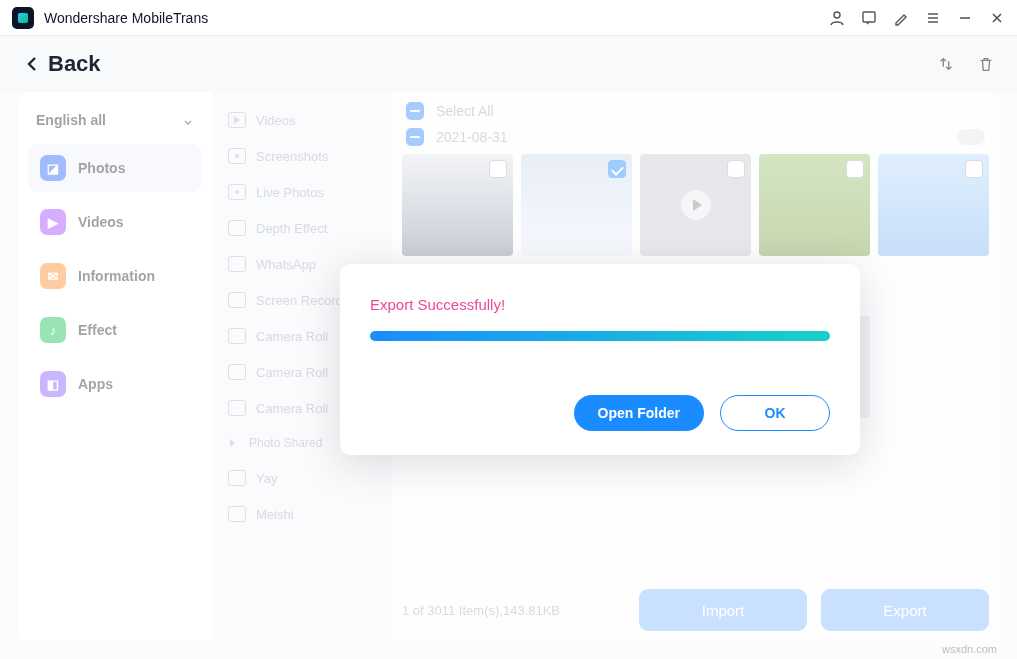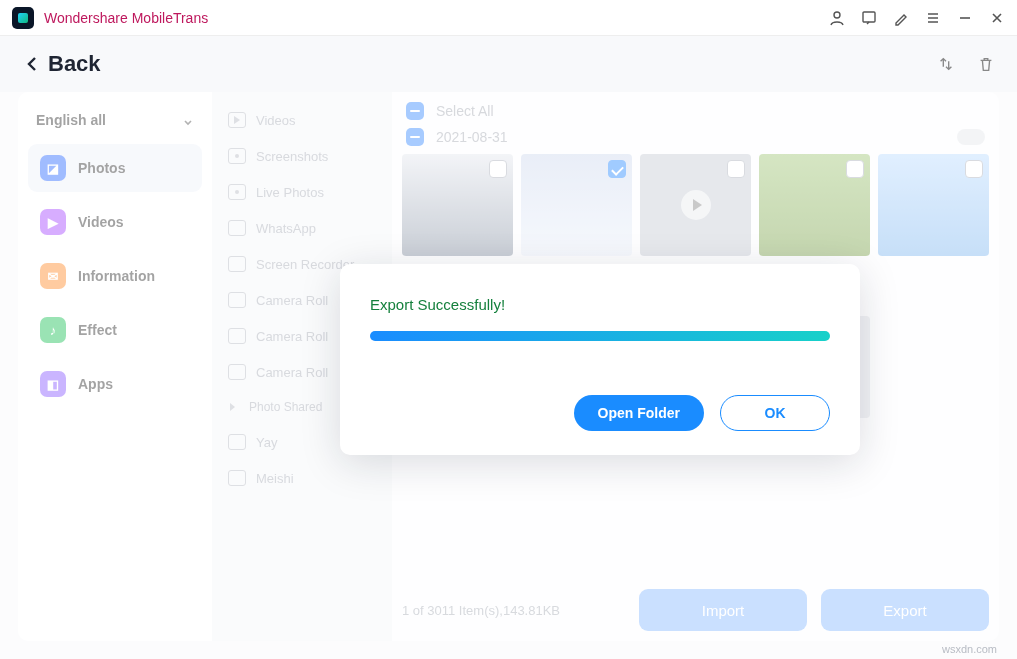--- a/index.html
+++ b/index.html
@@ -1,21 +1,21 @@
 <!DOCTYPE html>
 <html><head>
 <meta charset="utf-8">
 <style>
 * { box-sizing: border-box; margin: 0; padding: 0; font-family: -apple-system, "Segoe UI", sans-serif; }
 html, body { width: 1017px; height: 659px; overflow: hidden; background: #f8f9fb; }
 
 .titlebar { height: 36px; display: flex; align-items: center; padding: 0 12px; background: #fff; border-bottom: 1px solid #eee; }
 .logo { width: 22px; height: 22px; background: #0a1628; border-radius: 5px; display: flex; align-items: center; justify-content: center; margin-right: 10px; }
 .logo-inner { width: 10px; height: 10px; background: linear-gradient(135deg,#1fd1f9,#10b981); border-radius: 2px; }
-.app-title { font-size: 14px; color: #be185d; font-weight: 500; }
+.app-title { font-size: 14px; color: #0f172a; font-weight: 500; }
 .titlebar-spacer { flex: 1; }
 .titlebar-icons { display: flex; gap: 16px; align-items: center; color: #555; }
 .titlebar-icons > * { width: 16px; height: 16px; display: flex; align-items: center; justify-content: center; cursor: pointer; }
 
 .topbar { height: 56px; display: flex; align-items: center; padding: 0 22px; }
 .back-btn { display: flex; align-items: center; gap: 6px; font-size: 22px; font-weight: 700; color: #1f2533; cursor: pointer; }
 .back-btn svg { width: 20px; height: 20px; }
 .topbar-spacer { flex: 1; }
 .topbar-actions { display: flex; gap: 22px; color: #777; }
 .topbar-actions > * { cursor: pointer; }
@@ -74,21 +74,21 @@
 .footer-spacer { flex:1; }
 .big-btn { width:168px; height:42px; border-radius:9px; display:flex; align-items:center; justify-content:center; color:#fff; font-size:15px; font-weight:500; cursor:pointer; }
 .btn-import { background:#8abaff; }
 .btn-export { background:#8abaff; }
 
 
 .dim { position:absolute; inset:0; background:rgba(255,255,255,.55); pointer-events:none; }
 
 
 .modal { position:absolute; left:340px; top:264px; width:520px; background:#fff; border-radius:10px; box-shadow:0 8px 40px rgba(20,30,50,.15); padding:32px 30px 24px 30px; z-index:10; }
-.modal-title { font-size:15px; color:#15803d; font-weight:500; margin-bottom:18px; }
+.modal-title { font-size:15px; color:#ec4899; font-weight:500; margin-bottom:18px; }
 .progress { height:10px; border-radius:6px; background:linear-gradient(90deg,#1a8cff 0%, #17d1c9 100%); margin-bottom:54px; }
 .modal-btns { display:flex; gap:16px; justify-content:flex-end; }
 .m-btn { height:36px; padding:0 24px; border-radius:18px; font-size:14px; font-weight:600; display:flex; align-items:center; justify-content:center; cursor:pointer; }
 .m-primary { background:#1a8cff; color:#fff; }
 .m-outline { border:1.5px solid #1a8cff; color:#1a8cff; min-width:110px; }
 
 .watermark { position:absolute; right:20px; bottom:4px; font-size:11px; color:#b8bcc4; }
 svg { display:block; }
 </style>
 </head>
@@ -197,20 +197,24 @@
     <div class="cat-item">
         <div class="cat-icon dot"></div>
         <span>Screenshots</span>
       </div>
     <div class="cat-item">
         <div class="cat-icon dot"></div>
         <span>Live Photos</span>
       </div>
     <div class="cat-item">
         <div class="cat-icon"></div>
+        <span>Depth Effect</span>
+      </div>
+    <div class="cat-item">
+        <div class="cat-icon"></div>
         <span>WhatsApp</span>
       </div>
     <div class="cat-item">
         <div class="cat-icon"></div>
         <span>Screen Recorder</span>
       </div>
     <div class="cat-item">
         <div class="cat-icon"></div>
         <span>Camera Roll</span>
       </div>

